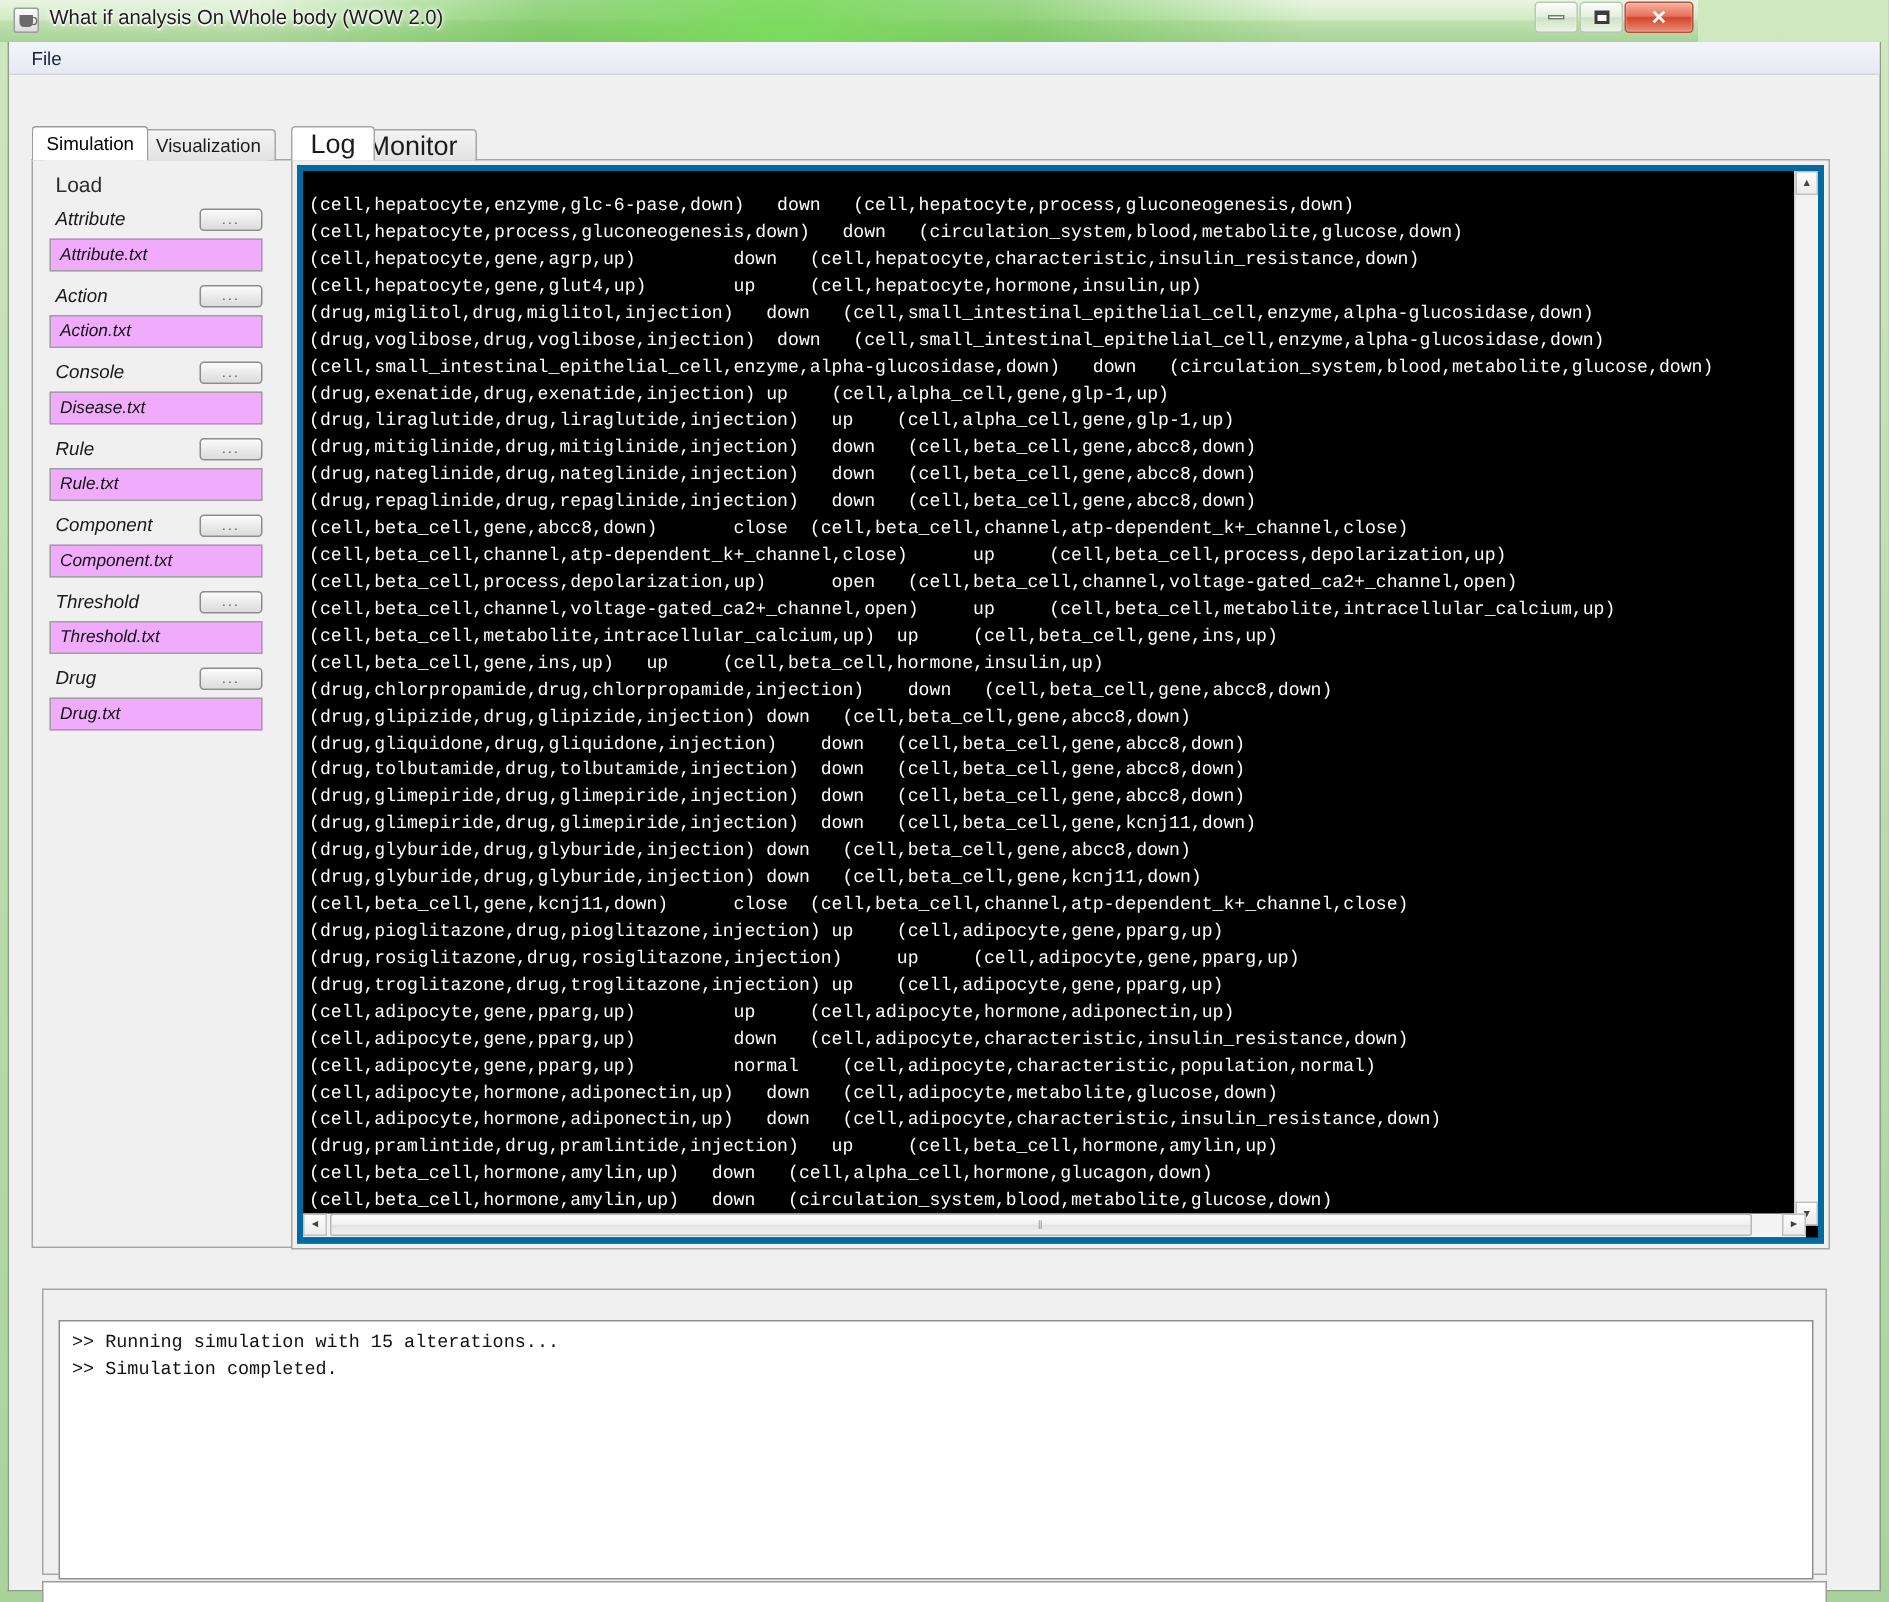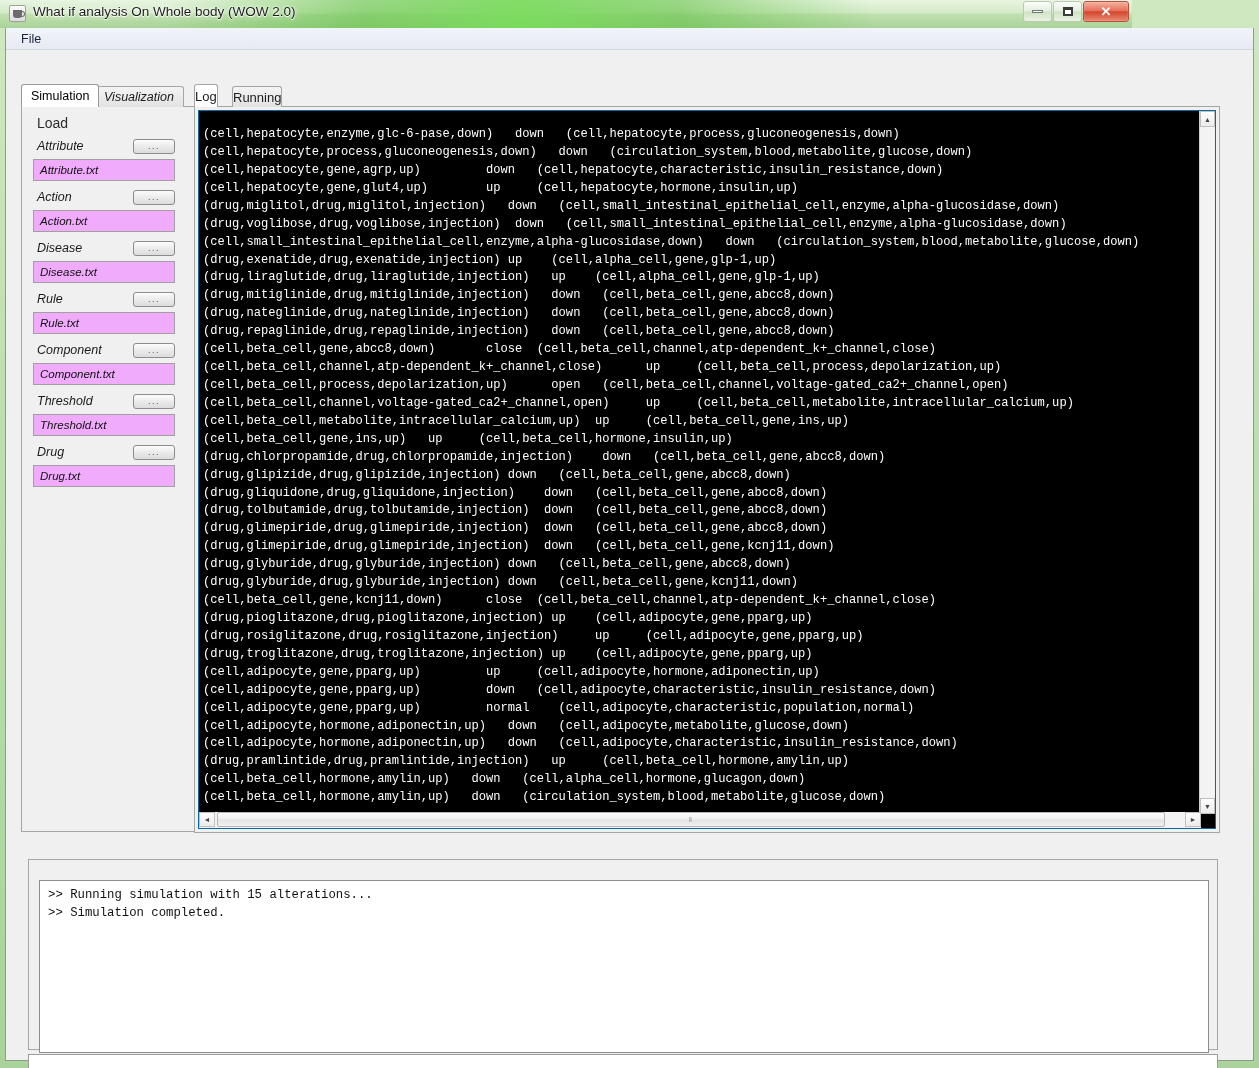--- a/index.html
+++ b/index.html
@@ -98,21 +98,21 @@
     display: flex; align-items: center;
     border: 1px solid #a6a6a6; border-bottom: none;
     border-radius: 3px 3px 0 0;
   }
   .tab.active {
     background: #ffffff; z-index: 3; left: 0;
     border-color: #9a9a9a; color: #000;
   }
   .tab.inactive {
     background: linear-gradient(to bottom, #f4f4f4, #e2e2e2);
-    left: 73px; top: 2px; height: 21px; z-index: 1; font-style: italic;
+    left: 73px; top: 2px; height: 21px; z-index: 1;
   }
   .tabbody {
     position: relative; margin-top: -1px;
     width: 194px; height: 726px;
     background: #f0f0f0;
     border: 1px solid #a6a6a6;
   }
   .group {
     position: absolute; left: 7px; width: 150px;
     background: #f0f0f0;
@@ -158,41 +158,41 @@
     background: linear-gradient(to bottom, #fcfcfc 0%, #efefef 48%, #e2e2e2 52%, #ededed 100%);
     display: flex; align-items: center; justify-content: center;
     font-size: 13px; color: #1a1a1a;
     box-shadow: inset 0 0 0 1px #ffffff;
   }
 
   
   .log-panel { position: absolute; left: 188px; top: 56px; width: 1026px; }
   .log-tabrow { position: relative; height: 23px; }
   .log-tab {
-    position: absolute; top: 0; height: 23px; padding: 0 0;
-    font-size: 13px; color: #1c1c1c;
+    position: absolute; top: 0; height: 23px; padding: 0 12px;
+    font-size: 18px; color: #1c1c1c;
     display: flex; align-items: center;
     border: 1px solid #a6a6a6; border-bottom: none; border-radius: 3px 3px 0 0;
   }
   .log-tab.active { background: #ffffff; left: 0; z-index: 3; }
   .log-tab.inactive {
     background: linear-gradient(to bottom, #f4f4f4, #e2e2e2);
     left: 38px; top: 2px; height: 21px; z-index: 1;
   }
   .log-body {
     position: relative; margin-top: -1px;
     width: 1026px; height: 727px;
     background: #f0f0f0;
     border: 1px solid #a6a6a6;
     padding: 3px;
   }
   .log-inner {
     position: relative; width: 1018px; height: 719px;
     background: #000000;
-    border: 1px solid #0369a1;
+    border: 4px solid #0369a1;
     overflow: hidden;
   }
   .log-text {
     position: absolute; left: 4px; top: 3px;
     width: 1000px;
     color: #ffffff;
     font-family: "Liberation Mono", monospace;
     font-size: 12.1px;
     line-height: 17.92px;
     white-space: pre;
@@ -308,21 +308,21 @@
           </div>
           <div class="text-field">Attribute.txt</div>
 
           <div class="field-row">
             <span class="field-label">Action</span>
             <span class="dots-btn">...</span>
           </div>
           <div class="text-field">Action.txt</div>
 
           <div class="field-row">
-            <span class="field-label">Disease</span>
+            <span class="field-label">Console</span>
             <span class="dots-btn">...</span>
           </div>
           <div class="text-field">Disease.txt</div>
 
           <div class="field-row">
             <span class="field-label">Rule</span>
             <span class="dots-btn">...</span>
           </div>
           <div class="text-field">Rule.txt</div>
 
@@ -345,21 +345,21 @@
           <div class="text-field">Drug.txt</div>
         </div>
 
 
       </div>
     </div>
 
     <div class="log-panel">
       <div class="log-tabrow">
         <div class="log-tab active">Log</div>
-        <div class="log-tab inactive">Running</div>
+        <div class="log-tab inactive">Monitor</div>
       </div>
       <div class="log-body">
         <div class="log-inner">
           <pre class="log-text">(cell,hepatocyte,enzyme,glc-6-pase,down)   down   (cell,hepatocyte,process,gluconeogenesis,down)
 (cell,hepatocyte,process,gluconeogenesis,down)   down   (circulation_system,blood,metabolite,glucose,down)
 (cell,hepatocyte,gene,agrp,up)         down   (cell,hepatocyte,characteristic,insulin_resistance,down)
 (cell,hepatocyte,gene,glut4,up)        up     (cell,hepatocyte,hormone,insulin,up)
 (drug,miglitol,drug,miglitol,injection)   down   (cell,small_intestinal_epithelial_cell,enzyme,alpha-glucosidase,down)
 (drug,voglibose,drug,voglibose,injection)  down   (cell,small_intestinal_epithelial_cell,enzyme,alpha-glucosidase,down)
 (cell,small_intestinal_epithelial_cell,enzyme,alpha-glucosidase,down)   down   (circulation_system,blood,metabolite,glucose,down)

